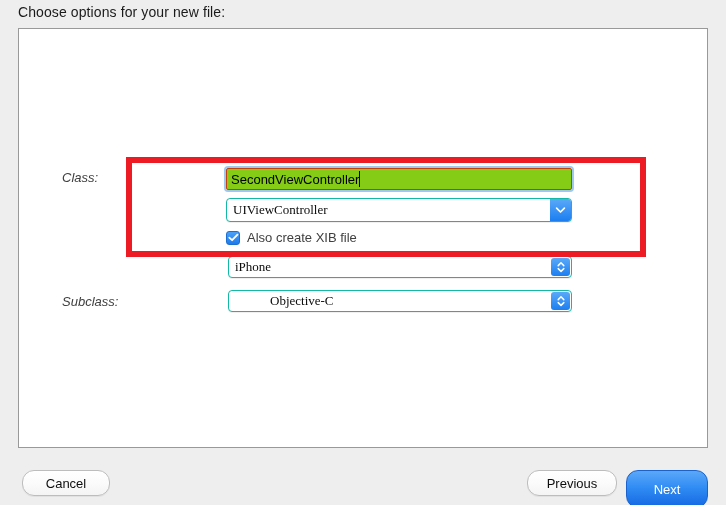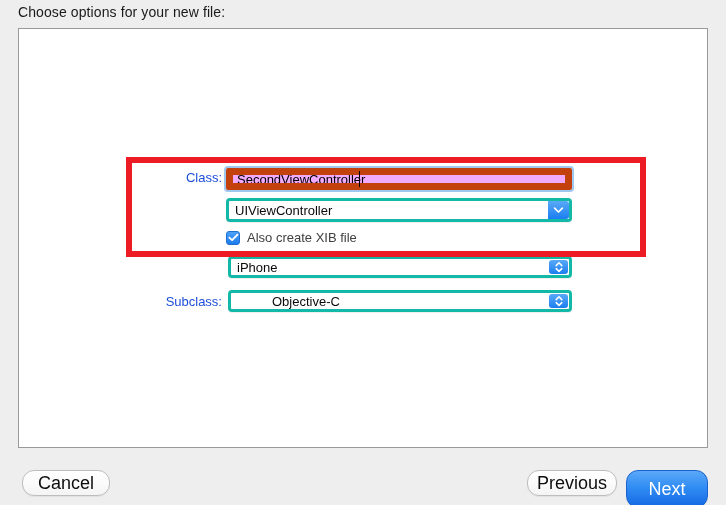--- a/index.html
+++ b/index.html
@@ -45,35 +45,35 @@
     top: 0;
     width: 726px;
     height: 505px;
     pointer-events: none;
   }
   .form > * { pointer-events: auto; }
 
   .row-label {
     position: absolute;
     width: 160px;
-    text-align: right;
-    font-size: 13px;
-    color: #1d4ed8;
+    font-size: 13px;
+    color: #404040;
     white-space: nowrap;
+    font-style: italic;
   }
 
   
   .text-field {
     position: absolute;
     left: 226px;
     width: 346px;
     height: 22px;
     box-sizing: border-box;
-    background: #f0abfc;
-    border: 7px solid #c2410c;
+    background: #84cc16;
+    border: 1px solid #c2410c;
     border-radius: 2px;
     font-size: 13px;
     color: #000000;
     padding: 0 4px;
     line-height: 20px;
     outline: none;
   }
   .focus-ring {
     position: absolute;
     border: 2px solid #9fc8f0;
@@ -85,25 +85,26 @@
     position: absolute;
     width: 1px;
     background: #000;
   }
 
   
   .combo {
     position: absolute;
     box-sizing: border-box;
     background: #ffffff;
-    border: 3px solid #14b8a6;
+    border: 1px solid #14b8a6;
     border-radius: 4px;
     box-shadow: 0 1px 0 rgba(0,0,0,0.06);
     display: flex;
     align-items: center;
+    font-family: Liberation Serif, serif;
   }
   .combo .value {
     font-size: 13px;
     color: #0a0a0a;
     padding-left: 6px;
     flex: 1;
     white-space: nowrap;
     overflow: hidden;
   }
   .combo .btn {
@@ -159,21 +160,21 @@
     border: 6px solid #ed1c24;
     box-sizing: border-box;
     pointer-events: none;
   }
 
   
   .btn-base {
     position: absolute;
     box-sizing: border-box;
     border-radius: 12px;
-    font-size: 18px;
+    font-size: 13px;
     display: flex;
     align-items: center;
     justify-content: center;
     cursor: default;
     user-select: none;
   }
   .btn-plain {
     background: linear-gradient(to bottom, #ffffff 0%, #fbfbfb 50%, #f4f4f4 100%);
     border: 1px solid #bdbdbd;
     color: #0d0d0d;

